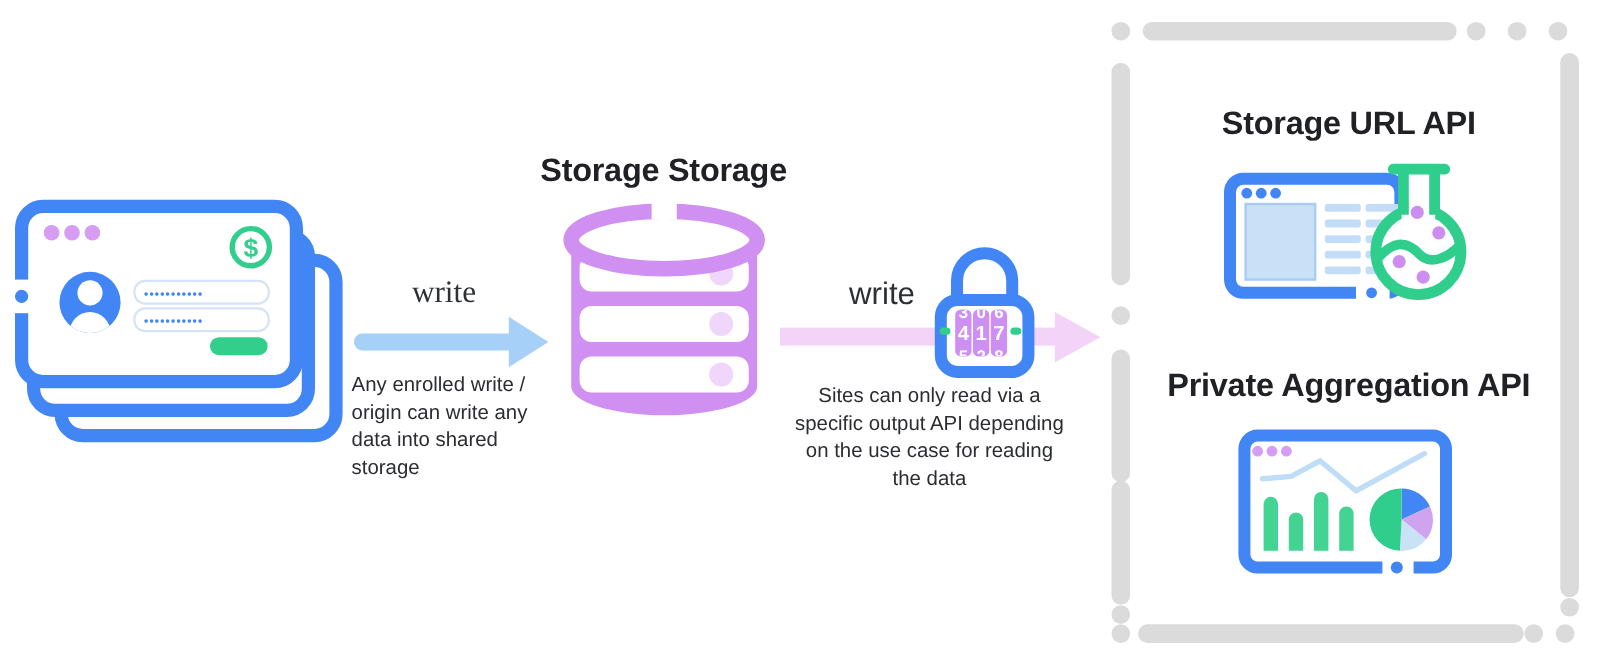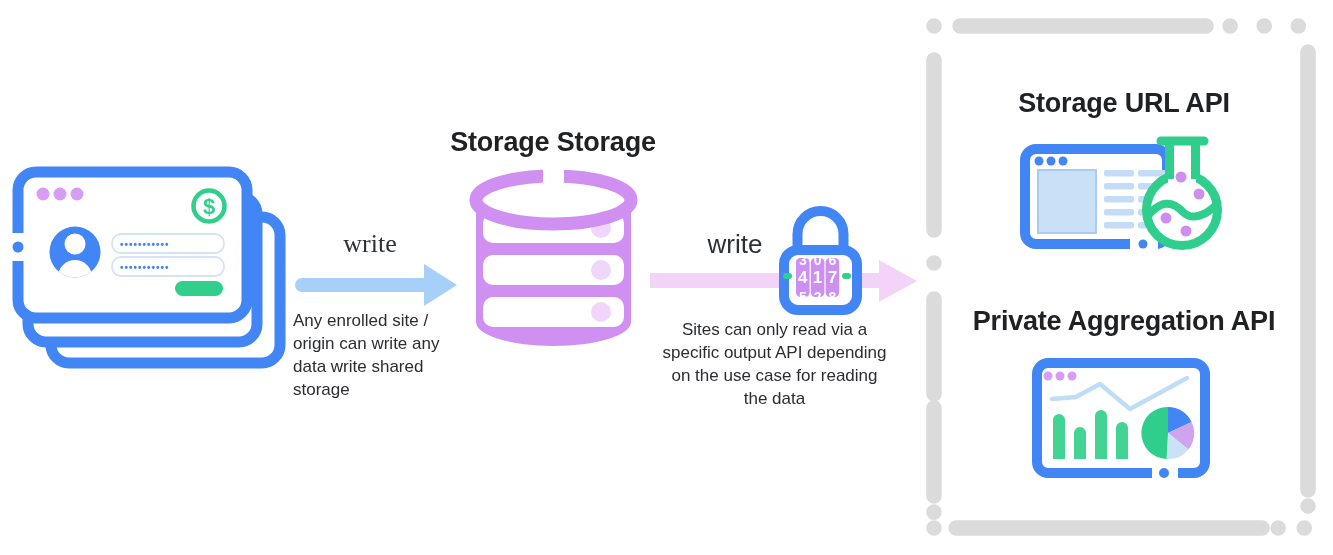--- a/index.html
+++ b/index.html
@@ -62,21 +62,21 @@
         <text x="115" y="111" font-size="10" font-weight="700" letter-spacing="1" fill="#4285F4">•••••••••••</text>
       </g>
 
       <rect x="170" y="121" width="48" height="15" rx="7.5" fill="#31CE8C"></rect>
     </g>
   </svg>
 
   <div class="abs flow-label" style="left:300px;top:229px;width:140px;font-family:Liberation Serif, serif;">write</div>
   <div class="arrow-body" style="left:295px;top:278px;width:132px;height:14px;border-radius:7px 0 0 7px;"></div>
   <div class="arrow-head" style="left:424px;top:264px;border-left:33px solid #A6D0F8;"></div>
-  <div class="abs note" style="left:293px;top:309px;width:170px;">Any enrolled site / origin can write any data write shared storage</div>
+  <div class="abs note" style="left:293px;top:309px;width:170px;">Any enrolled write / origin can write any data into shared storage</div>
 
   <div class="abs title" style="left:430px;top:127px;width:246px;">Storage Storage</div>
   <svg class="abs" style="left:455px;top:158px;" width="200" height="200" viewBox="0 0 200 200">
 
     <path d="M21,42 V164 A77.5,24 0 0 0 176,164 V42 A77.5,24 0 0 1 21,42 Z" fill="#CF90F1"></path>
 
     <g fill="#ffffff">
       <rect x="28" y="55" width="141" height="30" rx="10"></rect>
       <rect x="28" y="97" width="141" height="30" rx="10"></rect>
       <rect x="28" y="139" width="141" height="30" rx="10"></rect>

